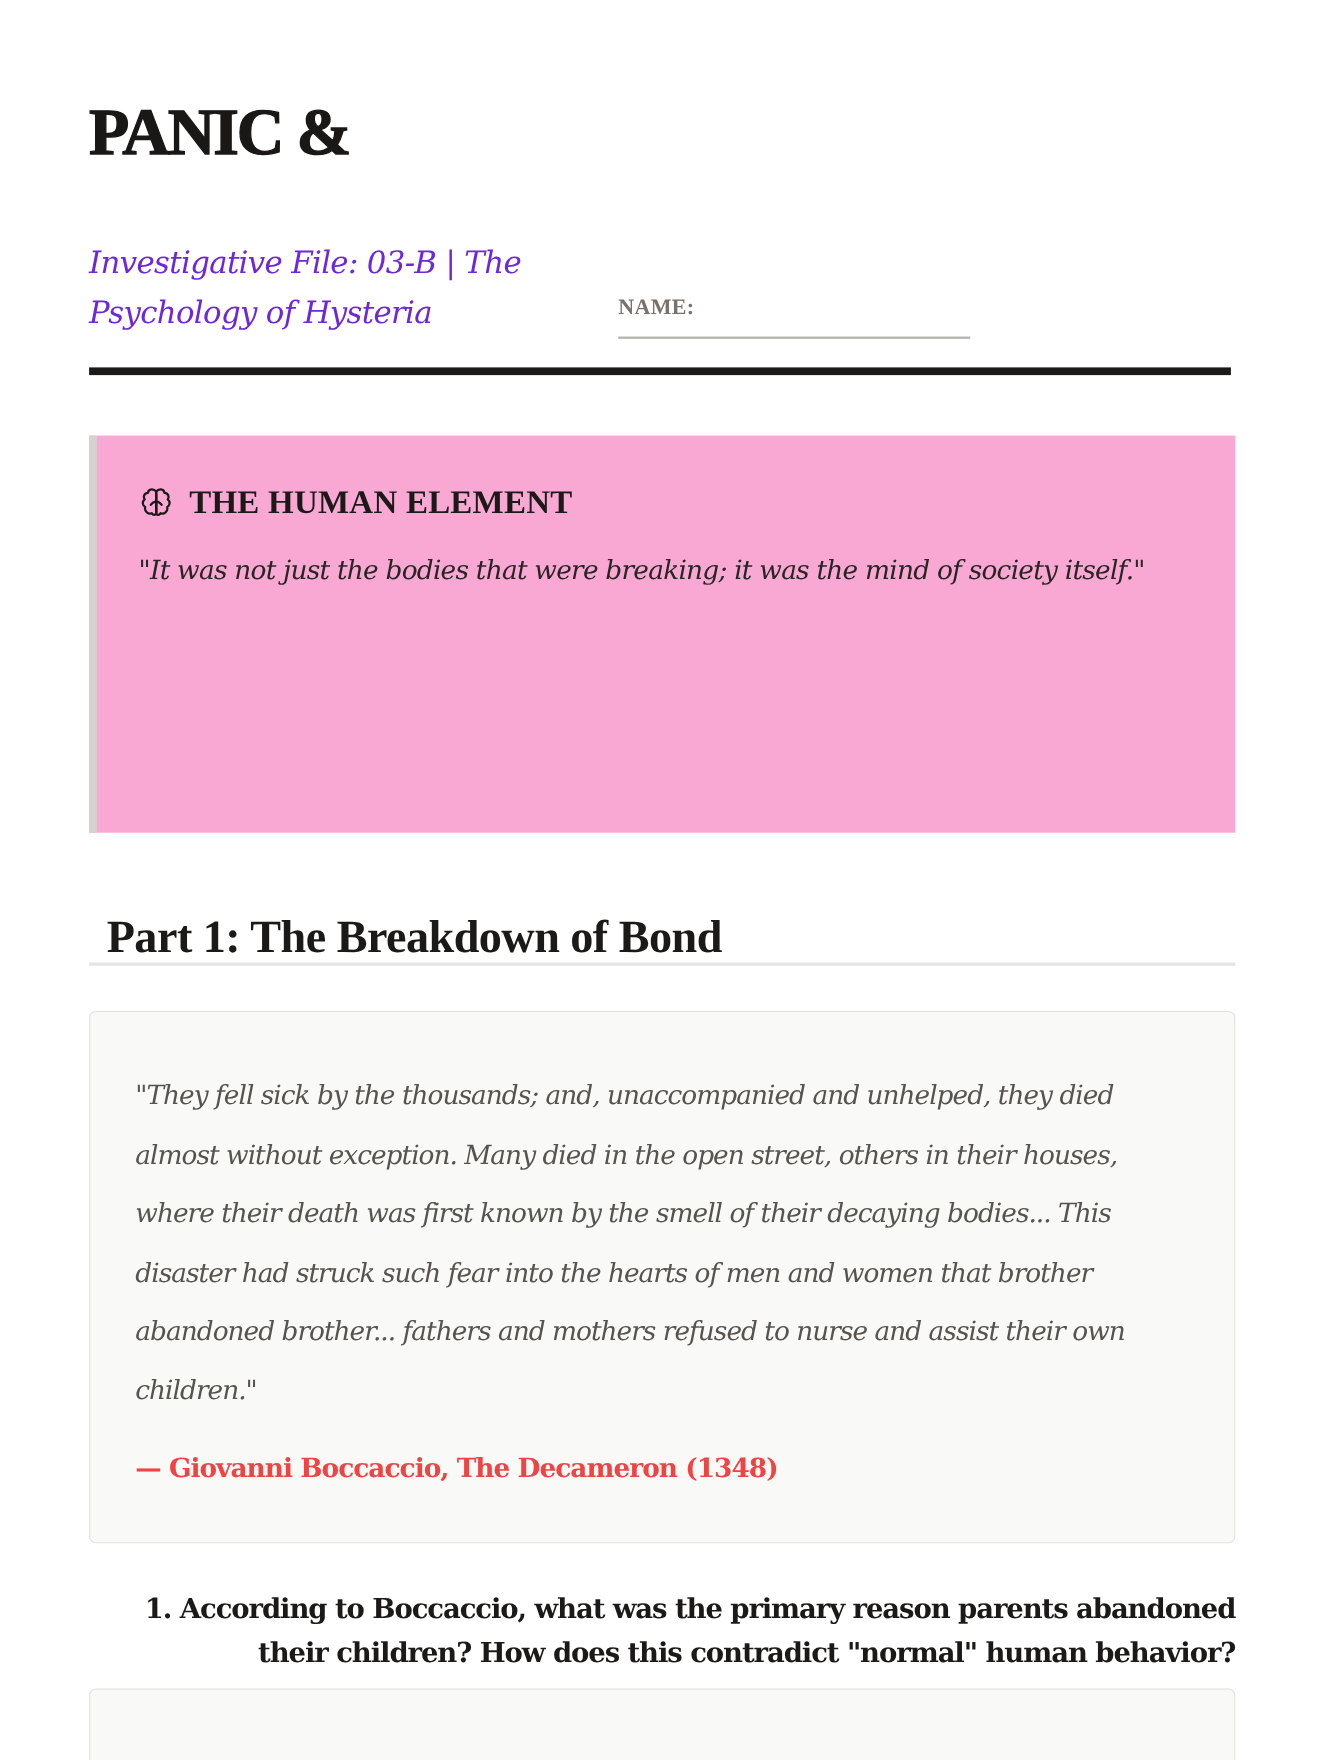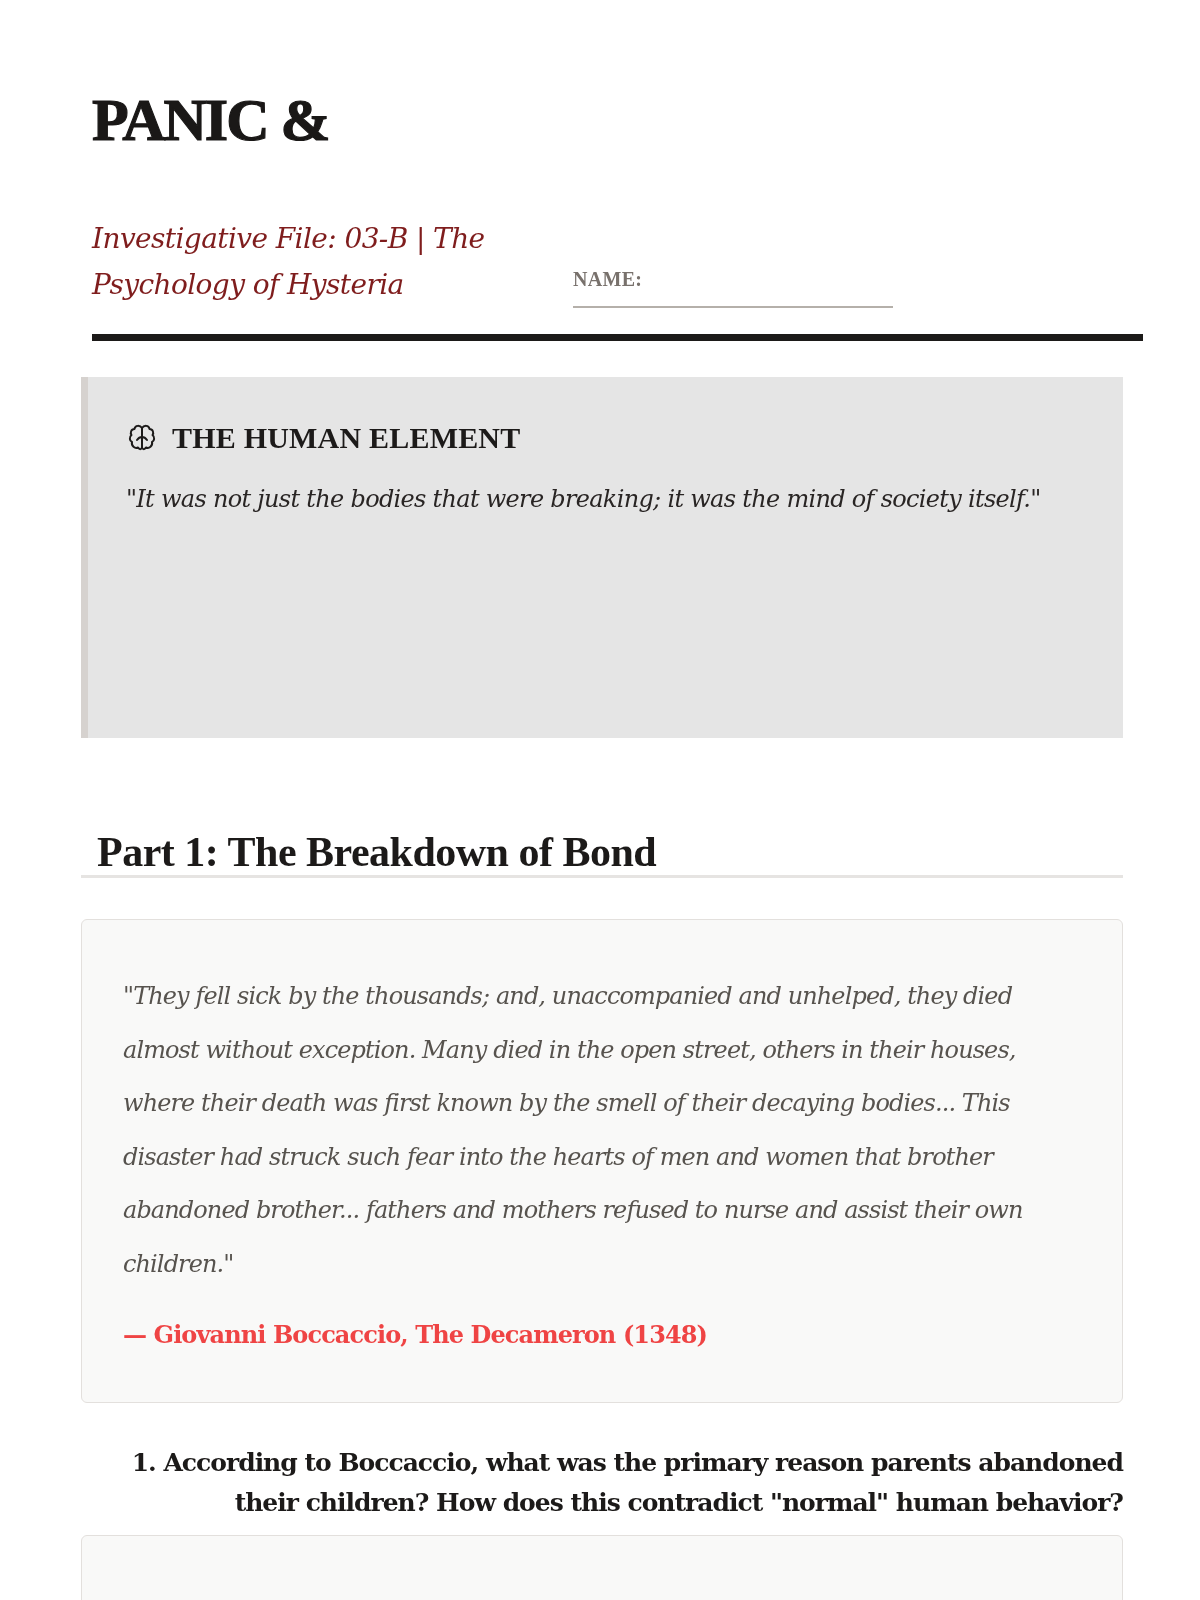--- a/index.html
+++ b/index.html
@@ -5,22 +5,21 @@
     html, body { margin: 0; padding: 0; background: #ffffff; }
     body {
       width: 1200px;
       height: 1600px;
       overflow: hidden;
       color: #1c1a19;
       font-family: "DejaVu Serif", serif;
     }
     .page {
       position: relative;
-      padding: 0 57px;
-      margin-left: 35px;
+      padding: 0 81px;
     }
     
     .header {
       position: relative;
       height: 342px;
     }
     .title {
       position: absolute;
       left: 0; top: 88px;
       margin: 0;
@@ -34,21 +33,21 @@
       -webkit-text-stroke: 1.2px #1a1817;
     }
     .subtitle {
       position: absolute;
       left: 0; top: 216px;
       width: 470px;
       font-family: "DejaVu Serif", serif;
       font-style: italic;
       font-size: 28px;
       line-height: 46px;
-      color: #7f1d1d;
+      color: #6d28d9;
       letter-spacing: -0.6px;
     }
     .field {
       position: absolute;
       top: 268px;
       height: 38px;
       border-bottom: 2px solid #b5b0aa;
       font-family: "Liberation Serif", serif;
       font-size: 20px;
       color: #78716c;
@@ -61,24 +60,24 @@
       position: absolute;
       left: 0; right: 0;
       top: 334px;
       height: 7px;
       background: #1c1a19;
     }
 
     
     .callout {
       position: absolute;
-      left: 81px; top: 377px;
+      left: 81px; top: 396px;
       width: 1042px;
       height: 361px;
-      background: #e5e5e5;
+      background: #f9a8d4;
       border-left: 7px solid #d6d2cf;
       box-sizing: border-box;
     }
     .callout-head {
       position: absolute;
       left: 38px; top: 44px;
       display: flex; align-items: center;
     }
     .brain-icon { width: 32px; height: 32px; margin-right: 14px; display: inline-block; }
     .callout-title {

